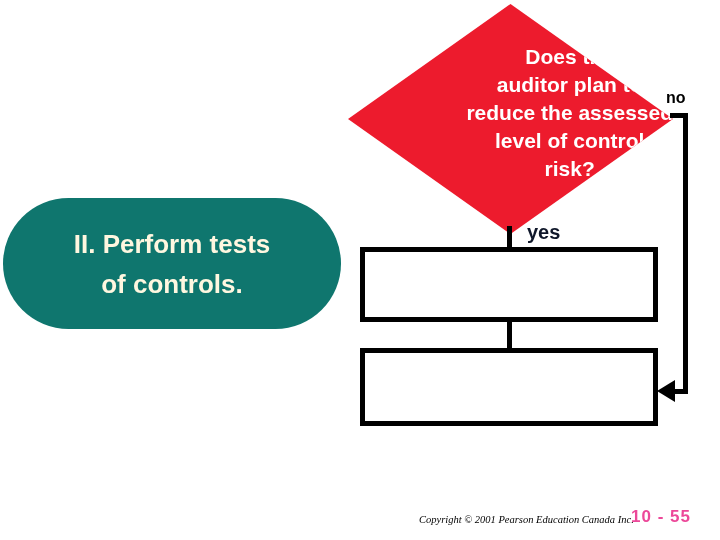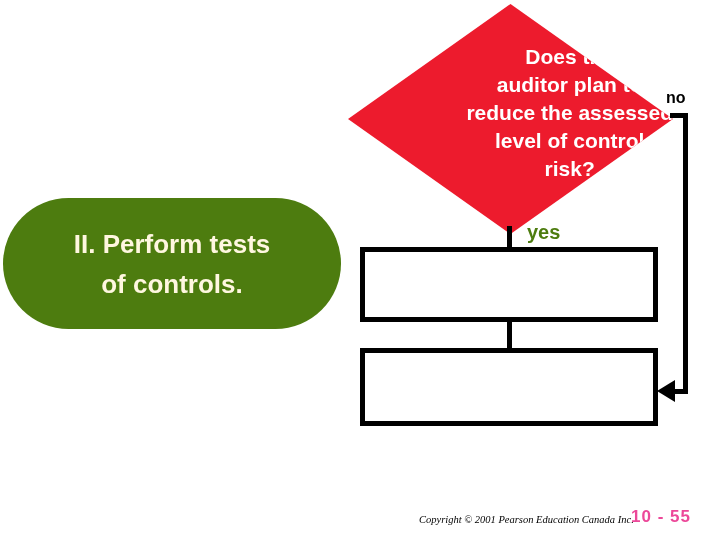--- a/index.html
+++ b/index.html
@@ -17,21 +17,21 @@
   .diamond-text {
     color:#ffffff; font-weight:bold; font-size:21px; line-height:28px;
     text-align:center; white-space:pre-line; transform:translateY(-6px);
   }
   
   .no-label {
     position:absolute; left:666px; top:88px; color:#000000;
     font-weight:bold; font-size:16px; line-height:20px;
   }
   .yes-label {
-    position:absolute; left:527px; top:222px; color:#4d7c0f;
+    position:absolute; left:527px; top:222px; color:#0f172a;
     font-weight:bold; font-size:20px; line-height:20px;
   }
   
   .line { position:absolute; background:#000000; }
   .no-hstub   { left:670px; top:113px; width:18px; height:5px; }
   .no-vline   { left:683px; top:113px; width:5px;  height:281px; }
   .no-harrow  { left:673px; top:389px; width:15px; height:5px; }
   .arrowhead {
     position:absolute; left:657px; top:380px; width:0; height:0;
     border-top:11px solid transparent; border-bottom:11px solid transparent;
@@ -42,21 +42,21 @@
   
   .flow-box {
     position:absolute; left:360px; width:298px; background:#ffffff;
     border:5px solid #000000; box-sizing:border-box;
   }
   .flow-box.box1 { top:247px; height:75px; }
   .flow-box.box2 { top:348px; height:78px; }
   
   .pill {
     position:absolute; left:3px; top:198px; width:338px; height:131px;
-    background:#4d7c0f; border-radius:66px;
+    background:#0f766e; border-radius:66px;
     display:flex; align-items:center; justify-content:center;
   }
   .pill-text {
     color:#FFF7E0; font-weight:bold; font-size:26px; line-height:40px;
     text-align:center; white-space:pre-line;
   }
   
   .copyright {
     position:absolute; left:419px; top:513px; color:#000000;
     font-family:"Liberation Serif", serif; font-style:italic;

